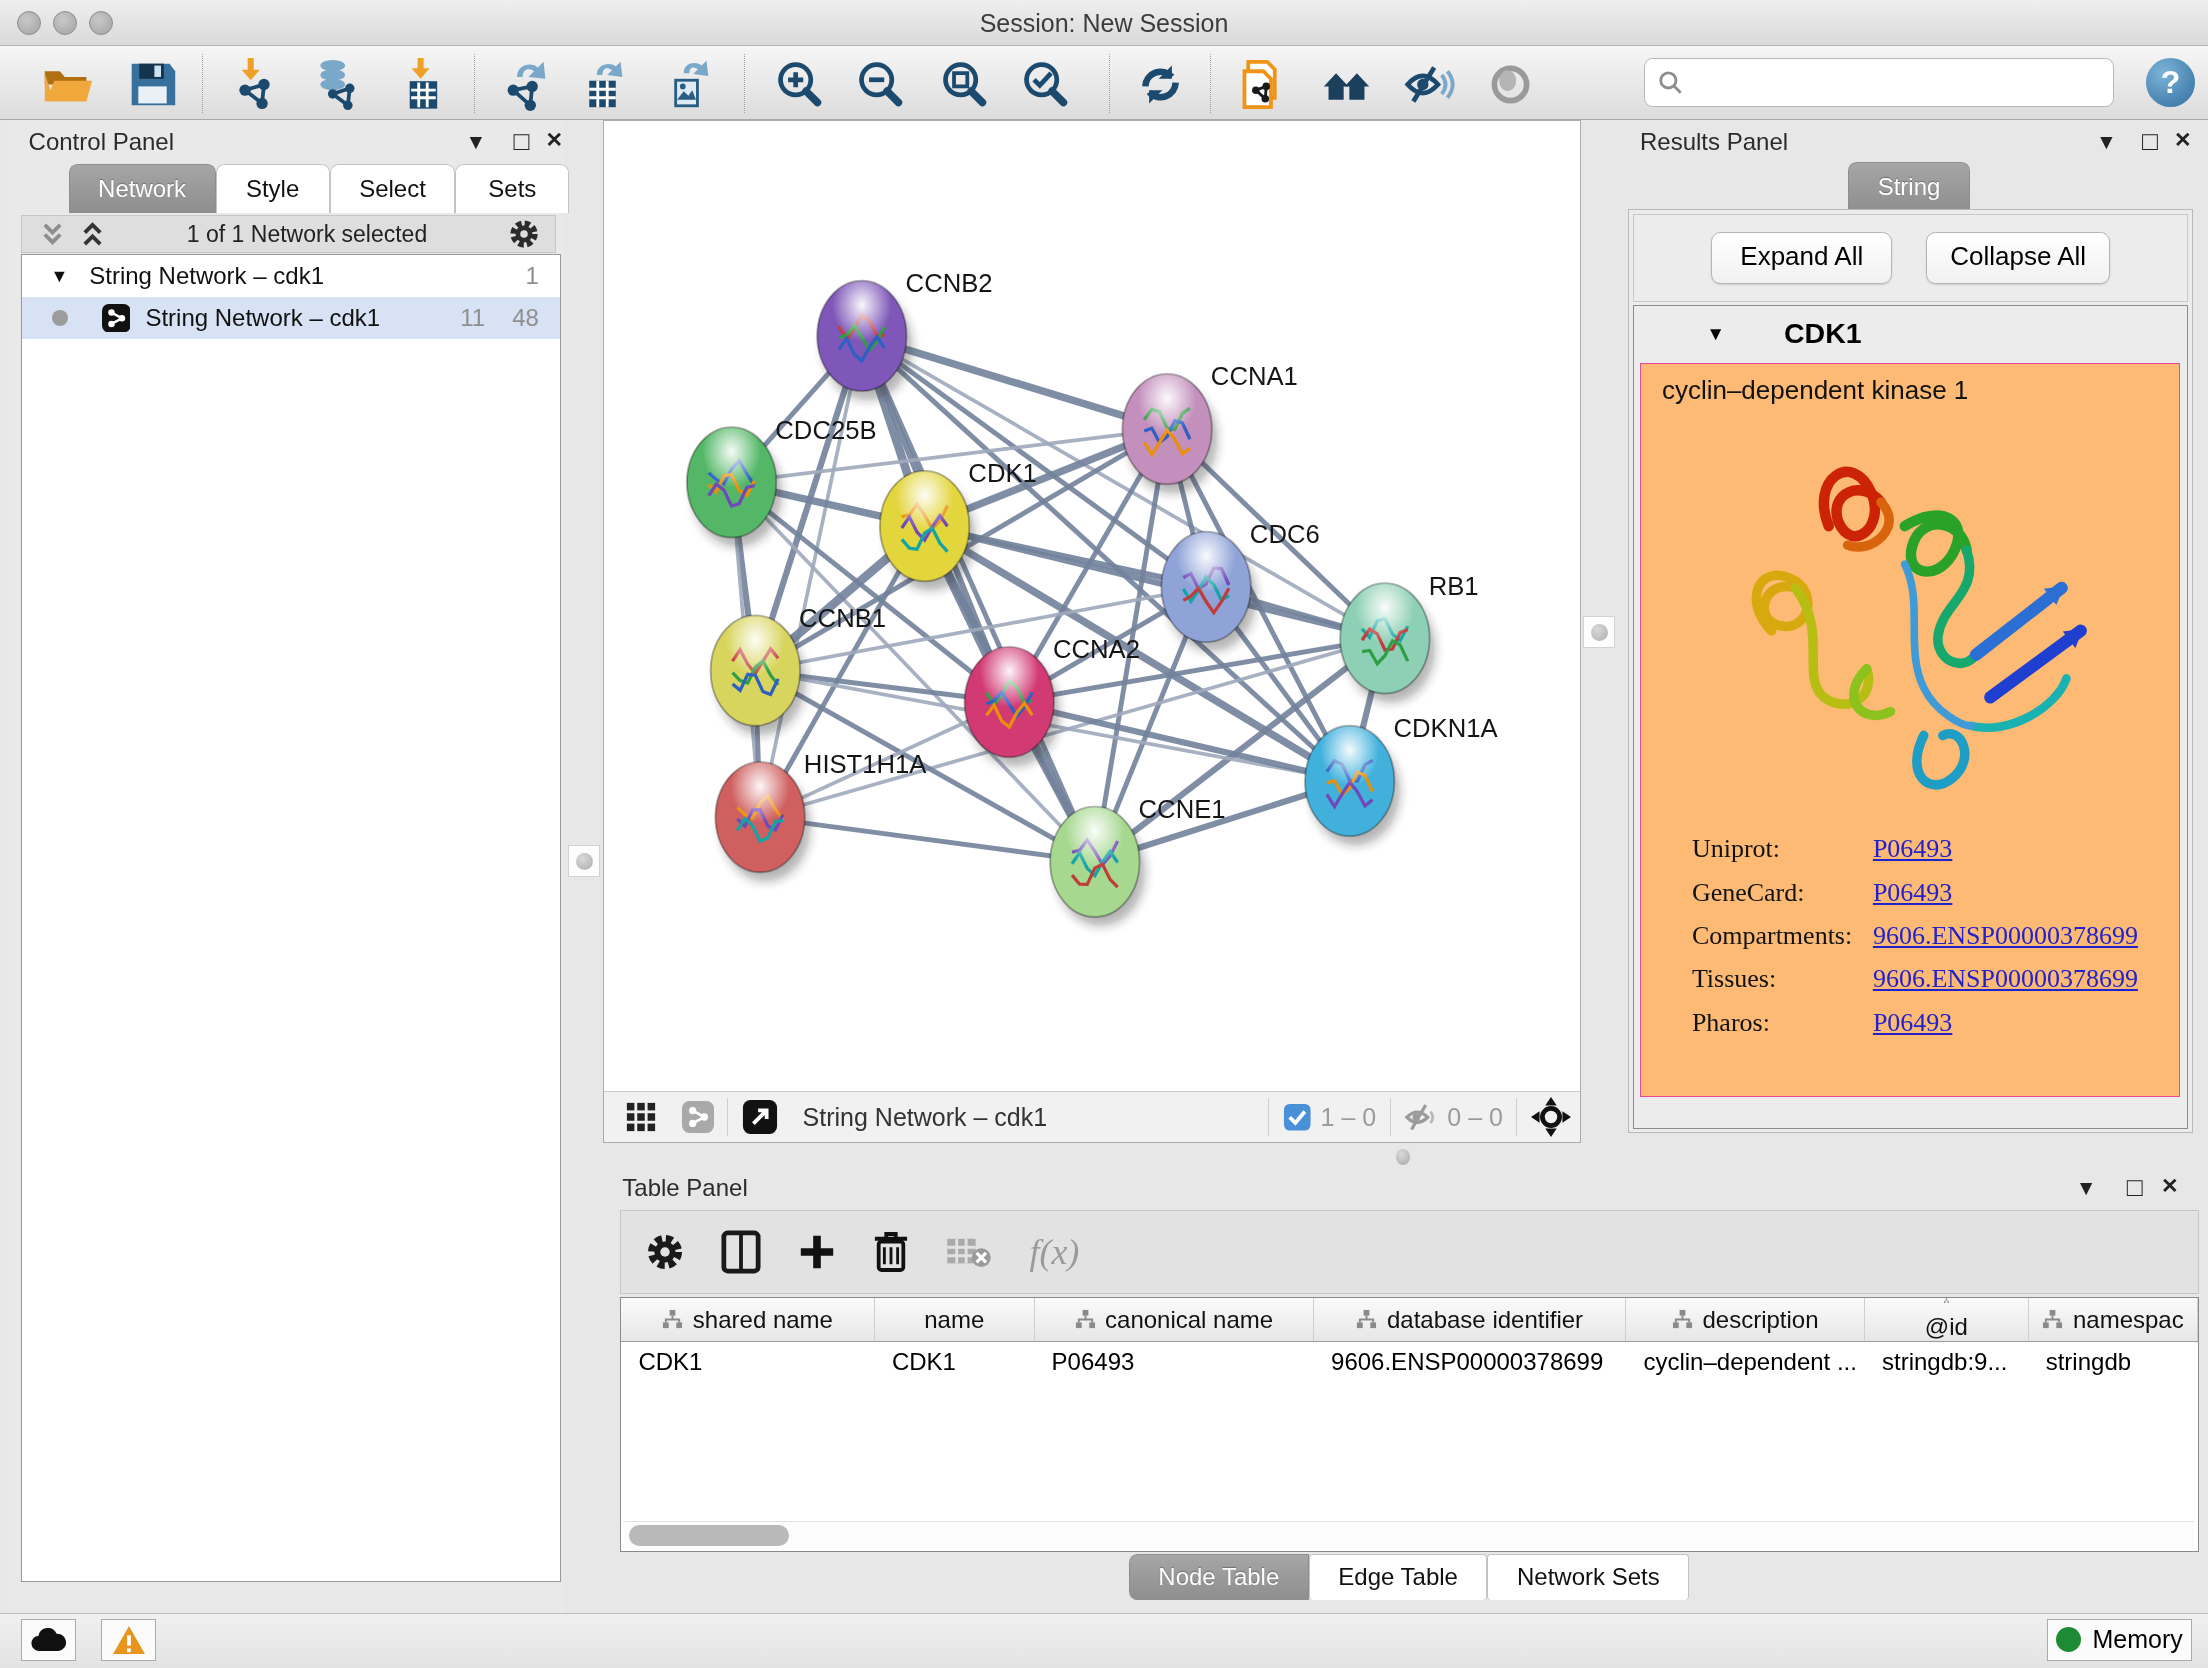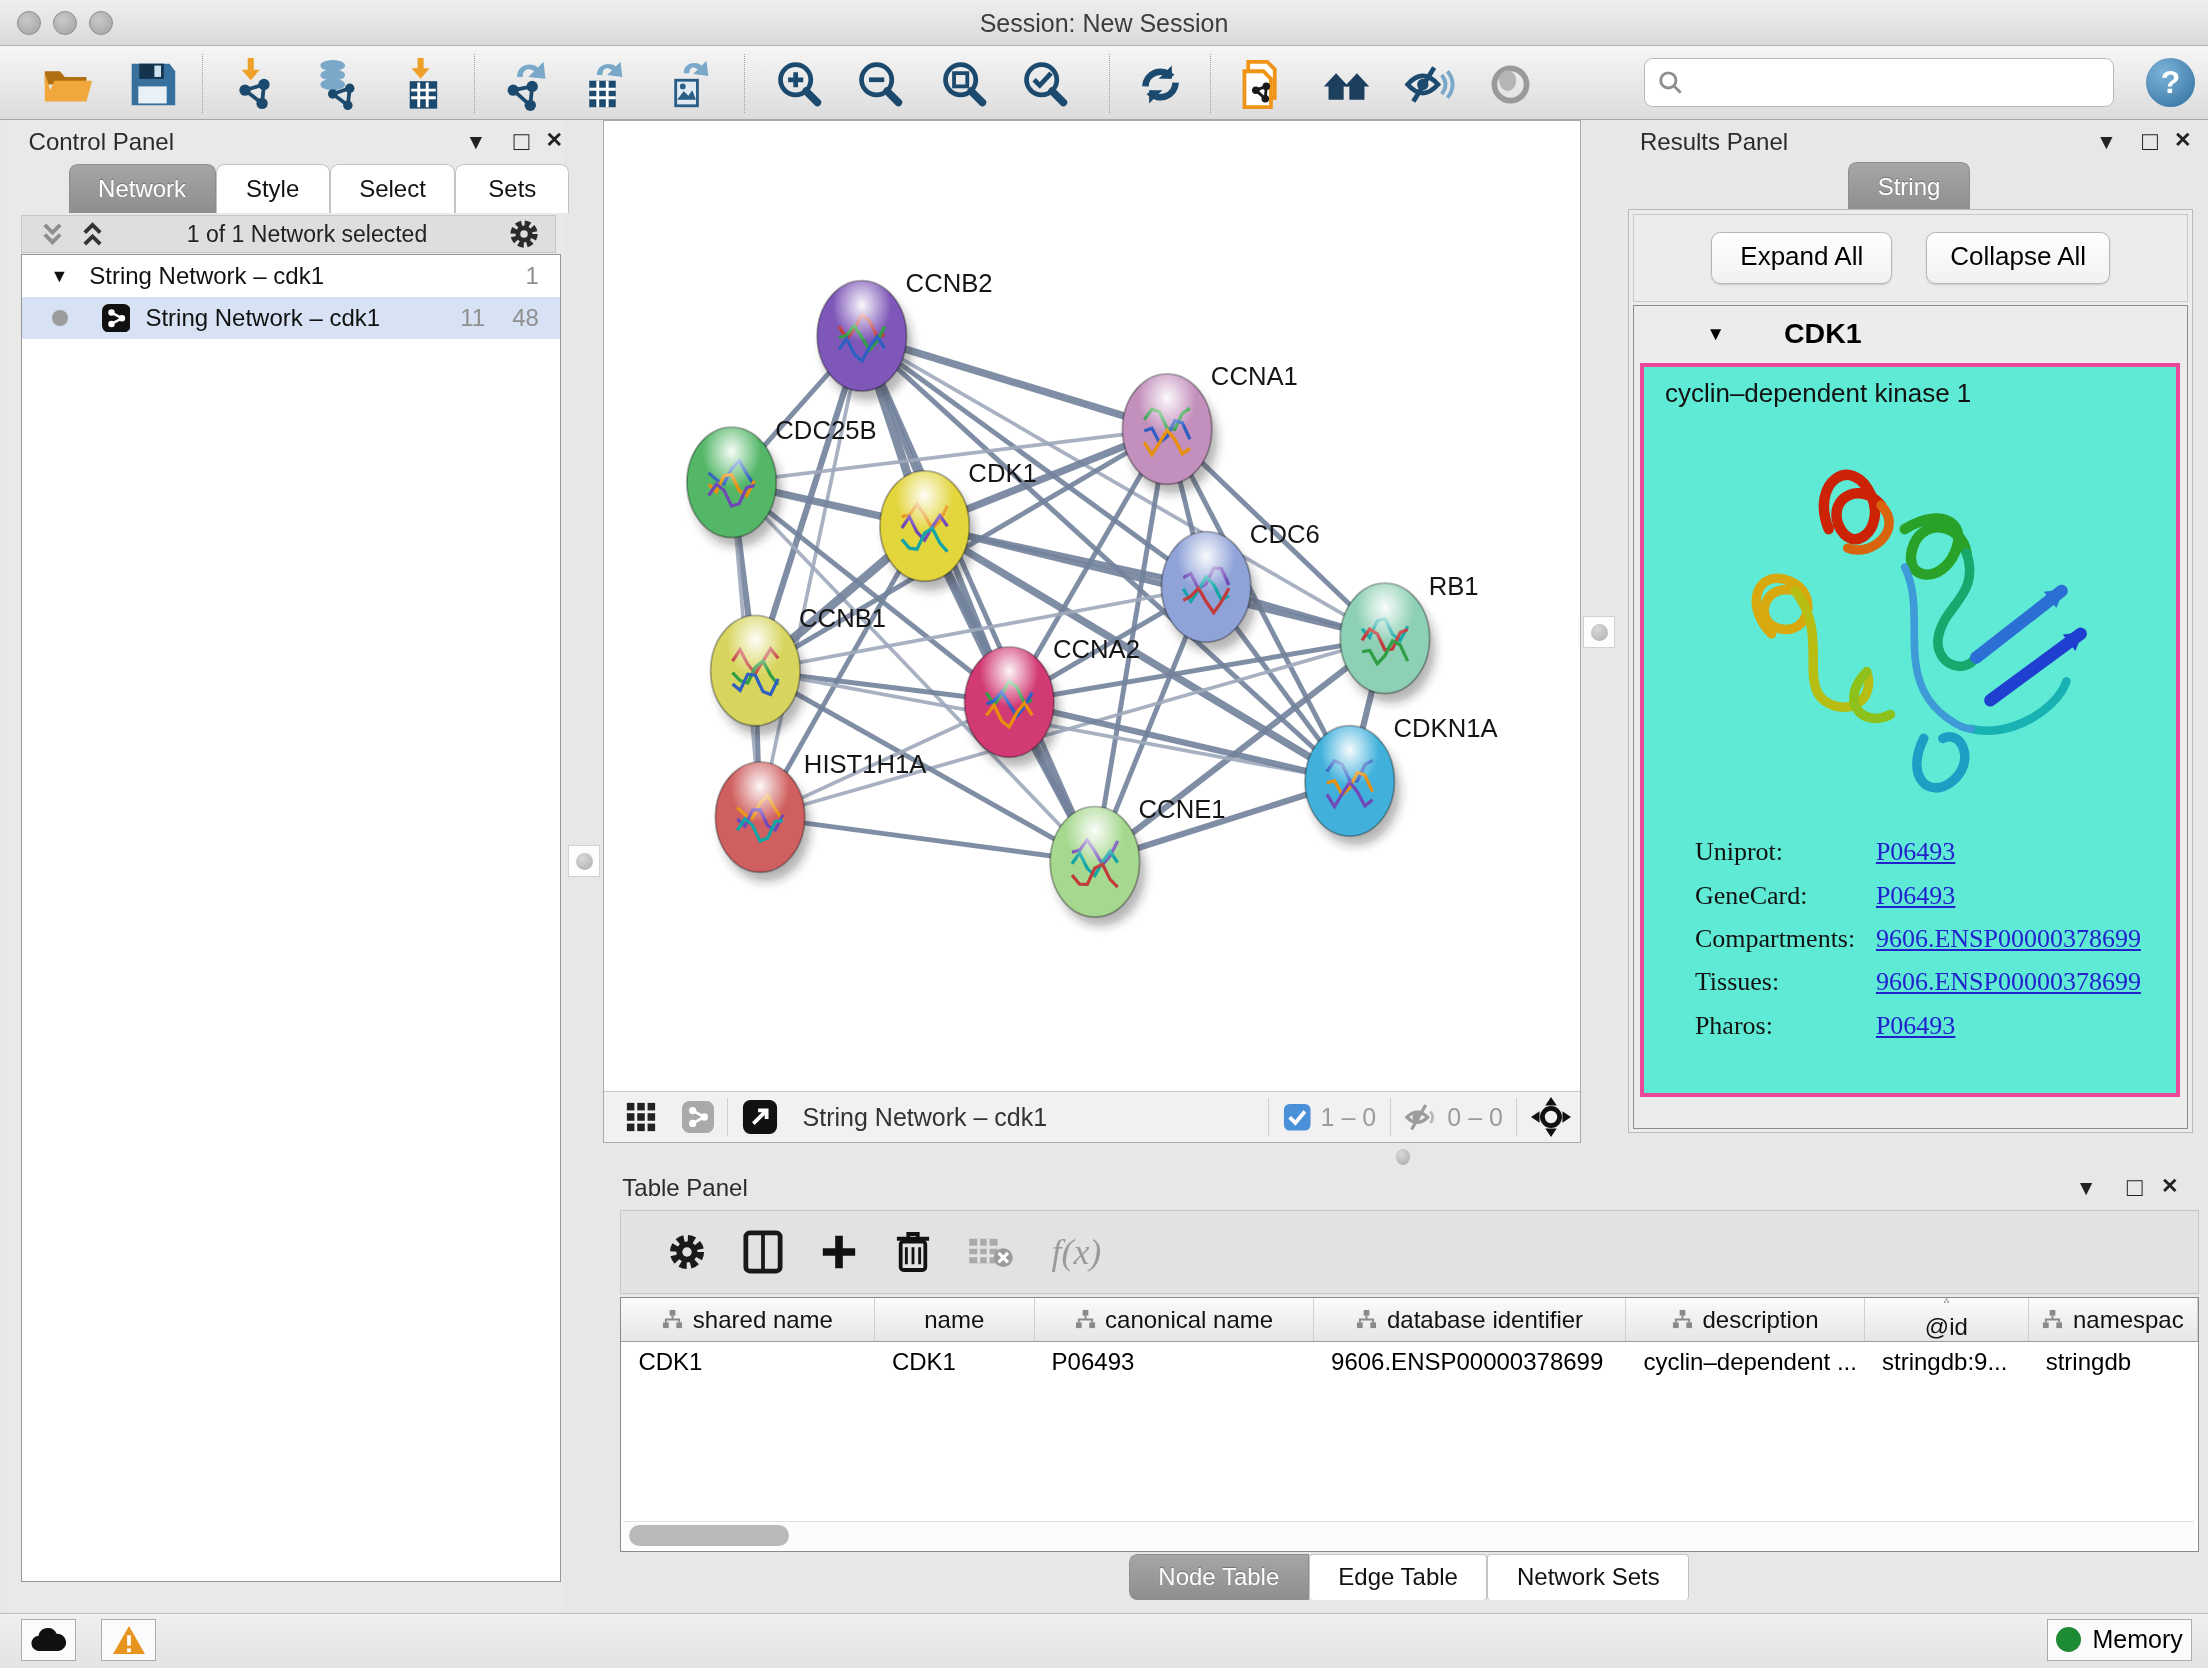--- a/index.html
+++ b/index.html
@@ -65,30 +65,30 @@
   #results-panel { position:absolute; left:1617px; top:120px; width:584px; height:1025px; }
   #rp-tab-wrap { position:absolute; left:0; top:42px; width:100%; display:flex; justify-content:center; }
   #rp-box { position:absolute; left:11.4px; top:89px; width:565px; height:924px; background:#ececec; border:1px solid #b9b9b9; }
   #rp-expandbar { position:absolute; left:3.8px; top:3.8px; width:555px; height:88px; background:#ececec; border:1px solid #c9c9c9;
     display:flex; align-items:center; justify-content:center; gap:34px; }
   .rp-btn { min-width:181px; height:52px; background:linear-gradient(#ffffff,#f1f1f1); border:1px solid #b5b5b5;
     border-radius:9.5px; font-size:26px; text-align:center; line-height:46px; padding:0 23px; cursor:pointer;
     box-shadow:0 1px 1.9px rgba(0,0,0,.15); }
   #rp-gene-box { position:absolute; left:3.8px; top:95px; width:555px; height:824px; border:1.9px solid #8c8c8c; background:#ececec; }
   #rp-gene-head { height:55px; display:flex; align-items:center; }
-  #rp-gene-inner { position:absolute; left:5.7px; top:57px; width:540px; height:734px; background:#5eead4; border:4px solid #ec4899; overflow:hidden; }
+  #rp-gene-inner { position:absolute; left:5.7px; top:57px; width:540px; height:734px; background:#fdba74; border:1px solid #ec4899; overflow:hidden; }
   .crosslink-row { display:flex; font-family:"Liberation Serif", serif; font-size:26px; margin:13.3px 0 13.3px 51px; }
   .crosslink-row .lbl { width:181px; color:#111; }
   .crosslink-row a { color:#2222cc; text-decoration:underline; cursor:pointer; }
 
   
   #table-panel { position:absolute; left:609px; top:1170px; width:1600px; height:443px; background:#e7e7e7; }
   #tp-header { position:absolute; left:13.3px; right:9.5px; top:3.8px; height:34px; }
   #tp-toolbar { position:absolute; left:11.4px; top:40px; width:1579px; height:84px; background:#e2e2e2;
-    border:1px solid #c6c6c6; display:flex; align-items:center; gap:36px; padding-left:46px; }
+    border:1px solid #c6c6c6; display:flex; align-items:center; gap:36px; padding-left:24px; }
   #tp-fx { font-family:"Liberation Serif", serif; font-style:italic; font-size:36px; color:#9a9a9a; }
   #tp-table { position:absolute; left:11.4px; top:127px; width:1579px; height:255px; background:#fff; border:1.9px solid #8a8a8a; }
   #tp-colhead { display:flex; height:44px; background:linear-gradient(#fbfbfb,#e6e6e6); border-bottom:1.9px solid #9c9c9c; }
   .col-h { display:flex; align-items:center; justify-content:center; gap:9.5px; font-size:24px; color:#111;
     border-right:1px solid #cfcfcf; overflow:hidden; white-space:nowrap; }
   #tp-row { display:flex; height:40px; align-items:center; }
   .col-c { font-size:24px; color:#000; padding-left:17px; overflow:hidden; white-space:nowrap; }
   #tp-hscroll { position:absolute; left:1.9px; bottom:1.9px; width:1571px; height:28.5px; background:#fcfcfc; border-top:1px solid #e0e0e0; }
   #tp-hthumb { position:absolute; left:5.7px; top:3.8px; width:160px; height:21px; background:#b9b9b9; border-radius:10.5px; cursor:pointer; }
   #tp-tabs { position:absolute; left:0; width:1600px; top:384px; display:flex; justify-content:center; }

